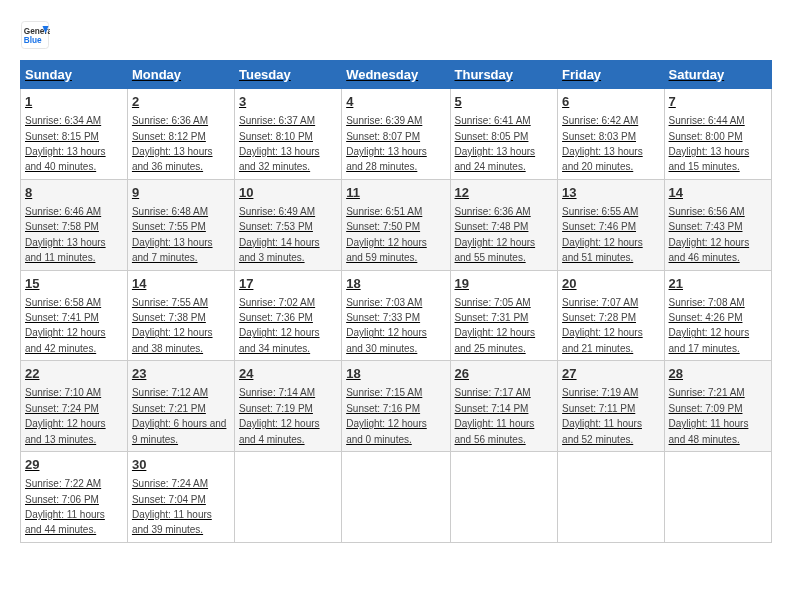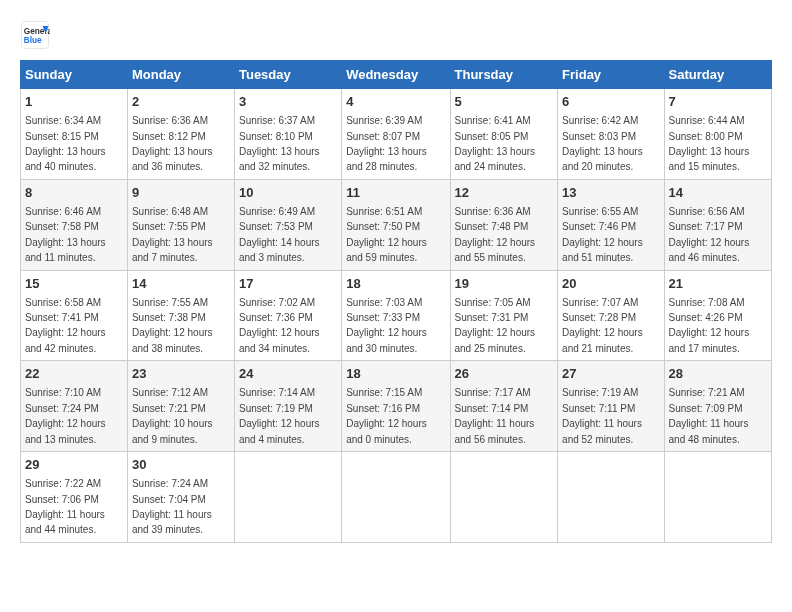--- a/index.html
+++ b/index.html
@@ -34,20 +34,21 @@
       color: #333;
     }
     .subtitle {
       font-size: 16px;
       color: #555;
     }
     table {
       width: 100%;
       border-collapse: collapse;
       font-size: 11px;
+      text-decoration: underline;
     }
     thead tr th {
       background-color: #2a6ebb;
       color: #fff;
       padding: 6px 4px;
       text-align: left;
       font-size: 13px;
       font-weight: bold;
       border: 1px solid #2a6ebb;
     }
@@ -120,34 +121,34 @@
         <td><span class="day-num">6</span><span class="day-info">Sunrise: 6:42 AM</span><br><span class="day-info">Sunset: 8:03 PM</span><br><span class="day-info">Daylight: 13 hours and 20 minutes.</span></td>
         <td><span class="day-num">7</span><span class="day-info">Sunrise: 6:44 AM</span><br><span class="day-info">Sunset: 8:00 PM</span><br><span class="day-info">Daylight: 13 hours and 15 minutes.</span></td>
       </tr>
       <tr>
         <td><span class="day-num">8</span><span class="day-info">Sunrise: 6:46 AM</span><br><span class="day-info">Sunset: 7:58 PM</span><br><span class="day-info">Daylight: 13 hours and 11 minutes.</span></td>
         <td><span class="day-num">9</span><span class="day-info">Sunrise: 6:48 AM</span><br><span class="day-info">Sunset: 7:55 PM</span><br><span class="day-info">Daylight: 13 hours and 7 minutes.</span></td>
         <td><span class="day-num">10</span><span class="day-info">Sunrise: 6:49 AM</span><br><span class="day-info">Sunset: 7:53 PM</span><br><span class="day-info">Daylight: 14 hours and 3 minutes.</span></td>
         <td><span class="day-num">11</span><span class="day-info">Sunrise: 6:51 AM</span><br><span class="day-info">Sunset: 7:50 PM</span><br><span class="day-info">Daylight: 12 hours and 59 minutes.</span></td>
         <td><span class="day-num">12</span><span class="day-info">Sunrise: 6:36 AM</span><br><span class="day-info">Sunset: 7:48 PM</span><br><span class="day-info">Daylight: 12 hours and 55 minutes.</span></td>
         <td><span class="day-num">13</span><span class="day-info">Sunrise: 6:55 AM</span><br><span class="day-info">Sunset: 7:46 PM</span><br><span class="day-info">Daylight: 12 hours and 51 minutes.</span></td>
-        <td><span class="day-num">14</span><span class="day-info">Sunrise: 6:56 AM</span><br><span class="day-info">Sunset: 7:17 PM</span><br><span class="day-info">Daylight: 12 hours and 46 minutes.</span></td>
+        <td><span class="day-num">14</span><span class="day-info">Sunrise: 6:56 AM</span><br><span class="day-info">Sunset: 7:43 PM</span><br><span class="day-info">Daylight: 12 hours and 46 minutes.</span></td>
       </tr>
       <tr>
         <td><span class="day-num">15</span><span class="day-info">Sunrise: 6:58 AM</span><br><span class="day-info">Sunset: 7:41 PM</span><br><span class="day-info">Daylight: 12 hours and 42 minutes.</span></td>
         <td><span class="day-num">14</span><span class="day-info">Sunrise: 7:55 AM</span><br><span class="day-info">Sunset: 7:38 PM</span><br><span class="day-info">Daylight: 12 hours and 38 minutes.</span></td>
         <td><span class="day-num">17</span><span class="day-info">Sunrise: 7:02 AM</span><br><span class="day-info">Sunset: 7:36 PM</span><br><span class="day-info">Daylight: 12 hours and 34 minutes.</span></td>
         <td><span class="day-num">18</span><span class="day-info">Sunrise: 7:03 AM</span><br><span class="day-info">Sunset: 7:33 PM</span><br><span class="day-info">Daylight: 12 hours and 30 minutes.</span></td>
         <td><span class="day-num">19</span><span class="day-info">Sunrise: 7:05 AM</span><br><span class="day-info">Sunset: 7:31 PM</span><br><span class="day-info">Daylight: 12 hours and 25 minutes.</span></td>
         <td><span class="day-num">20</span><span class="day-info">Sunrise: 7:07 AM</span><br><span class="day-info">Sunset: 7:28 PM</span><br><span class="day-info">Daylight: 12 hours and 21 minutes.</span></td>
         <td><span class="day-num">21</span><span class="day-info">Sunrise: 7:08 AM</span><br><span class="day-info">Sunset: 4:26 PM</span><br><span class="day-info">Daylight: 12 hours and 17 minutes.</span></td>
       </tr>
       <tr>
         <td><span class="day-num">22</span><span class="day-info">Sunrise: 7:10 AM</span><br><span class="day-info">Sunset: 7:24 PM</span><br><span class="day-info">Daylight: 12 hours and 13 minutes.</span></td>
-        <td><span class="day-num">23</span><span class="day-info">Sunrise: 7:12 AM</span><br><span class="day-info">Sunset: 7:21 PM</span><br><span class="day-info">Daylight: 10 hours and 9 minutes.</span></td>
+        <td><span class="day-num">23</span><span class="day-info">Sunrise: 7:12 AM</span><br><span class="day-info">Sunset: 7:21 PM</span><br><span class="day-info">Daylight: 6 hours and 9 minutes.</span></td>
         <td><span class="day-num">24</span><span class="day-info">Sunrise: 7:14 AM</span><br><span class="day-info">Sunset: 7:19 PM</span><br><span class="day-info">Daylight: 12 hours and 4 minutes.</span></td>
         <td><span class="day-num">18</span><span class="day-info">Sunrise: 7:15 AM</span><br><span class="day-info">Sunset: 7:16 PM</span><br><span class="day-info">Daylight: 12 hours and 0 minutes.</span></td>
         <td><span class="day-num">26</span><span class="day-info">Sunrise: 7:17 AM</span><br><span class="day-info">Sunset: 7:14 PM</span><br><span class="day-info">Daylight: 11 hours and 56 minutes.</span></td>
         <td><span class="day-num">27</span><span class="day-info">Sunrise: 7:19 AM</span><br><span class="day-info">Sunset: 7:11 PM</span><br><span class="day-info">Daylight: 11 hours and 52 minutes.</span></td>
         <td><span class="day-num">28</span><span class="day-info">Sunrise: 7:21 AM</span><br><span class="day-info">Sunset: 7:09 PM</span><br><span class="day-info">Daylight: 11 hours and 48 minutes.</span></td>
       </tr>
       <tr>
         <td><span class="day-num">29</span><span class="day-info">Sunrise: 7:22 AM</span><br><span class="day-info">Sunset: 7:06 PM</span><br><span class="day-info">Daylight: 11 hours and 44 minutes.</span></td>
         <td><span class="day-num">30</span><span class="day-info">Sunrise: 7:24 AM</span><br><span class="day-info">Sunset: 7:04 PM</span><br><span class="day-info">Daylight: 11 hours and 39 minutes.</span></td>
         <td class="empty"></td>

